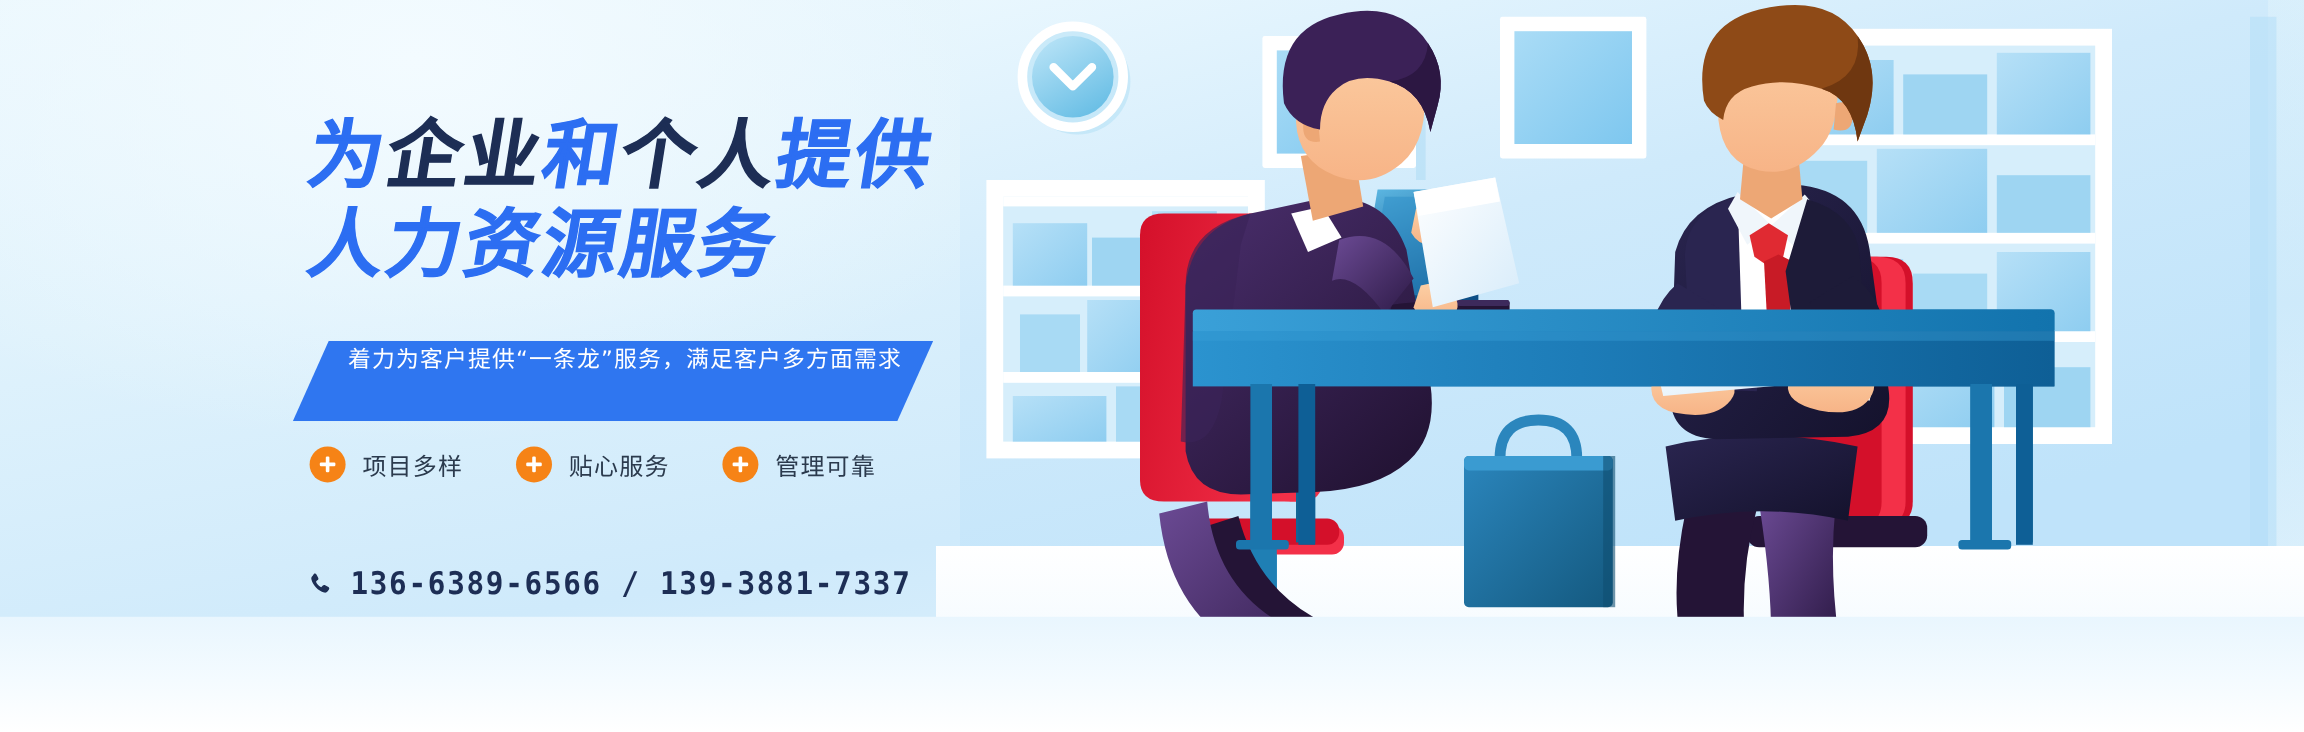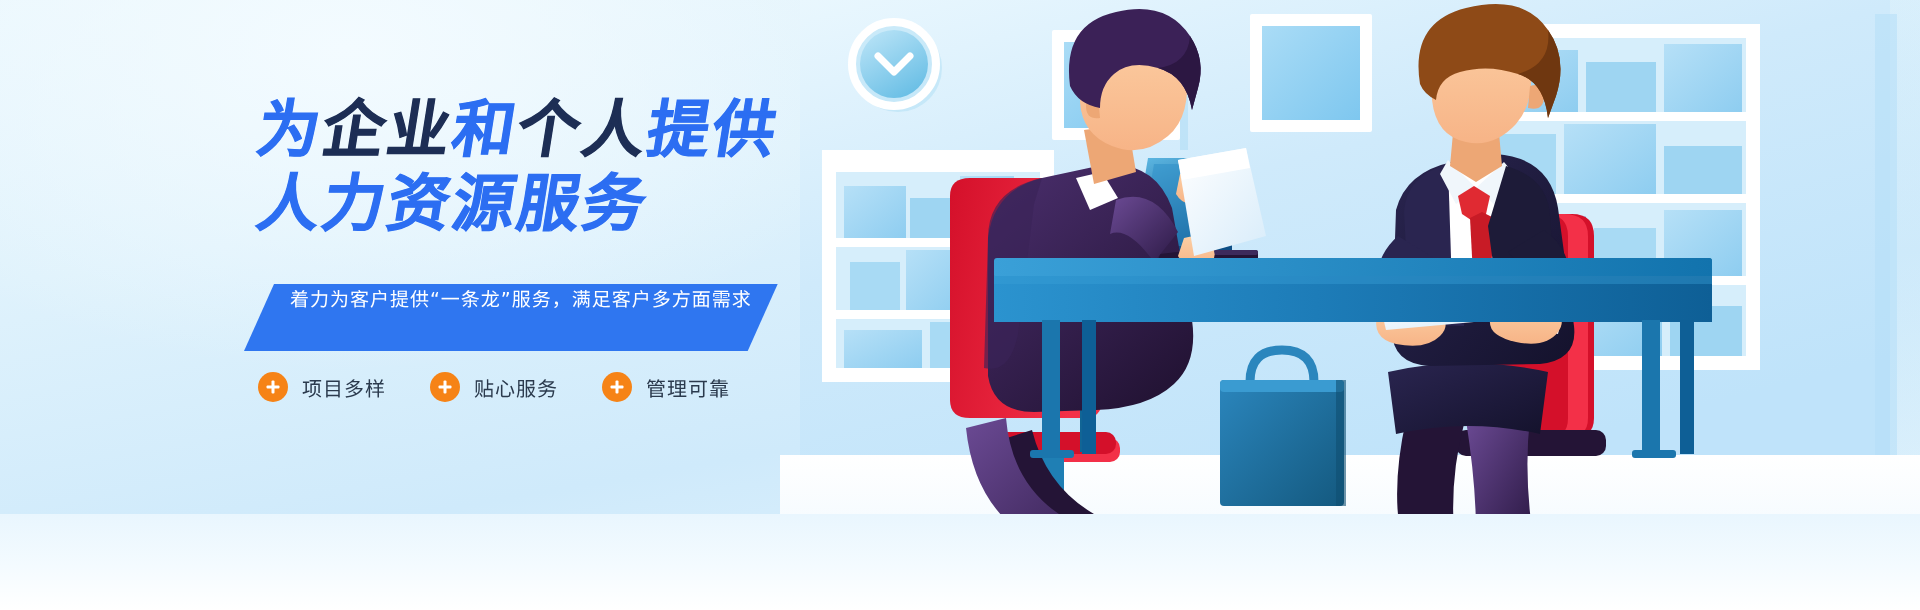--- a/index.html
+++ b/index.html
@@ -389,15 +389,23 @@
       <div class="feat">
         <span class="feat-dot"></span>
         <span class="feat-label">贴心服务</span>
       </div>
       <div class="feat">
         <span class="feat-dot"></span>
         <span class="feat-label">管理可靠</span>
       </div>
     </div>
 
+    <div class="phone-row">
+      <span class="phone-icon">
+        <svg viewBox="0 0 24 24" width="22" height="24" xmlns="http://www.w3.org/2000/svg">
+          <path d="M6.2 2.3c.8-.5 1.8-.2 2.2.6l1.6 3c.4.8.2 1.7-.5 2.2l-1.1.8c-.3.2-.4.6-.3.9.7 1.8 2.3 3.6 4.2 4.6.3.2.7.1.9-.2l.8-1c.5-.7 1.5-.9 2.3-.5l3 1.7c.8.5 1 1.5.5 2.2l-1.2 1.7c-.7 1-2 1.5-3.2 1.1-2.8-.8-5.4-2.5-7.4-4.6C5.9 12.5 4.4 9.9 3.8 7.3c-.3-1.2.2-2.4 1.2-3.1z" fill="#1d2e55"></path>
+        </svg>
+      </span>
+      <span class="phone-num">136-6389-6566 / 139-3881-7337</span>
+    </div>
 
   </div>
 </div>
 
 </body></html>

